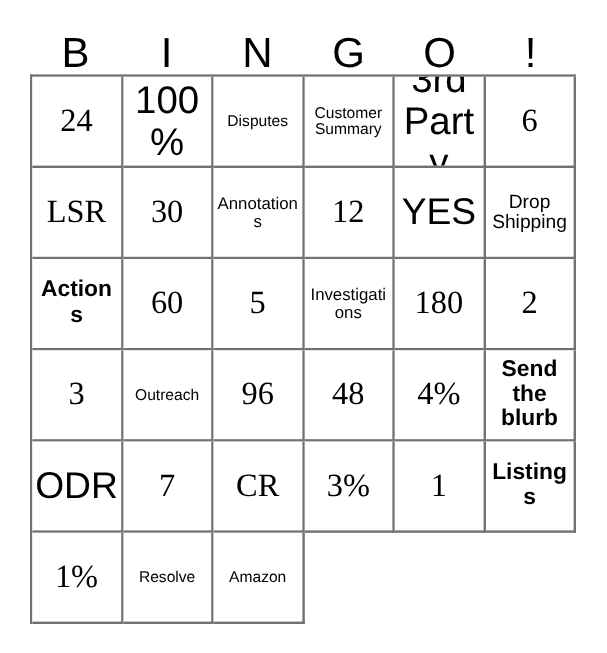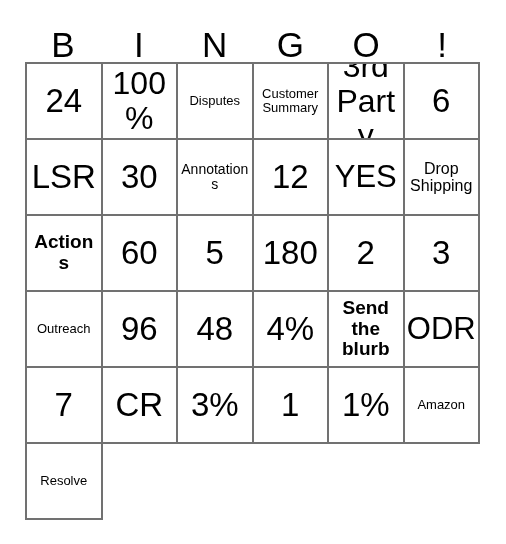--- a/index.html
+++ b/index.html
@@ -72,21 +72,21 @@
     background: #ffffff;
   }
   .cell-text {
     display: block;
     line-height: 1.08;
     white-space: pre-line;
     word-break: break-word;
   }
 
   
-  .s-xxl .cell-text { font-size: 33px; }
+  .s-xxl .cell-text { font-size: 27px; font-family: Liberation Serif, serif; }
   .s-xl  .cell-text { font-size: 31px; }
   .s-lg  .cell-text { font-size: 32px; }
   .s-md  .cell-text { font-size: 19px; font-weight: bold; }
   .s-sm  .cell-text { font-size: 16px; }
   .s-xs  .cell-text { font-size: 13px; text-align: center; }
   .s-xxs .cell-text { font-size: 14px; }
 </style>
 </head>
 <body>
 
@@ -143,20 +143,23 @@
       </div>
       <div class="cell s-md">
         <span class="cell-text">Actions</span>
       </div>
       <div class="cell s-xxl">
         <span class="cell-text">60</span>
       </div>
       <div class="cell s-xxl">
         <span class="cell-text">5</span>
       </div>
+      <div class="cell s-xxs">
+        <span class="cell-text">Investigations</span>
+      </div>
       <div class="cell s-xxl">
         <span class="cell-text">180</span>
       </div>
       <div class="cell s-xxl">
         <span class="cell-text">2</span>
       </div>
       <div class="cell s-xxl">
         <span class="cell-text">3</span>
       </div>
       <div class="cell s-xs">
@@ -184,24 +187,27 @@
       </div>
       <div class="cell s-xxl">
         <span class="cell-text">CR</span>
       </div>
       <div class="cell s-xxl">
         <span class="cell-text">3%</span>
       </div>
       <div class="cell s-xxl">
         <span class="cell-text">1</span>
       </div>
+      <div class="cell s-md">
+        <span class="cell-text">Listings</span>
+      </div>
       <div class="cell s-xxl">
         <span class="cell-text">1%</span>
       </div>
       <div class="cell s-xs">
+        <span class="cell-text">Resolve</span>
+      </div>
+      <div class="cell s-xs">
         <span class="cell-text">Amazon</span>
       </div>
-      <div class="cell s-xs">
-        <span class="cell-text">Resolve</span>
-      </div>
     </div>
 
 </div>
 
 </body></html>

